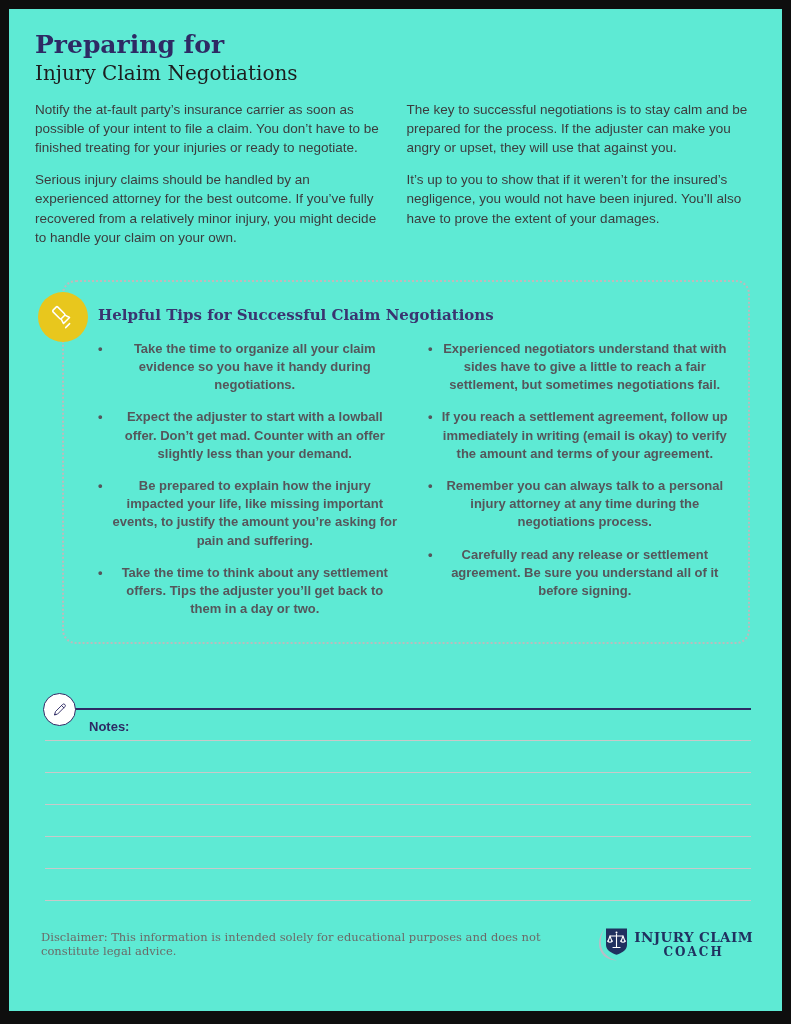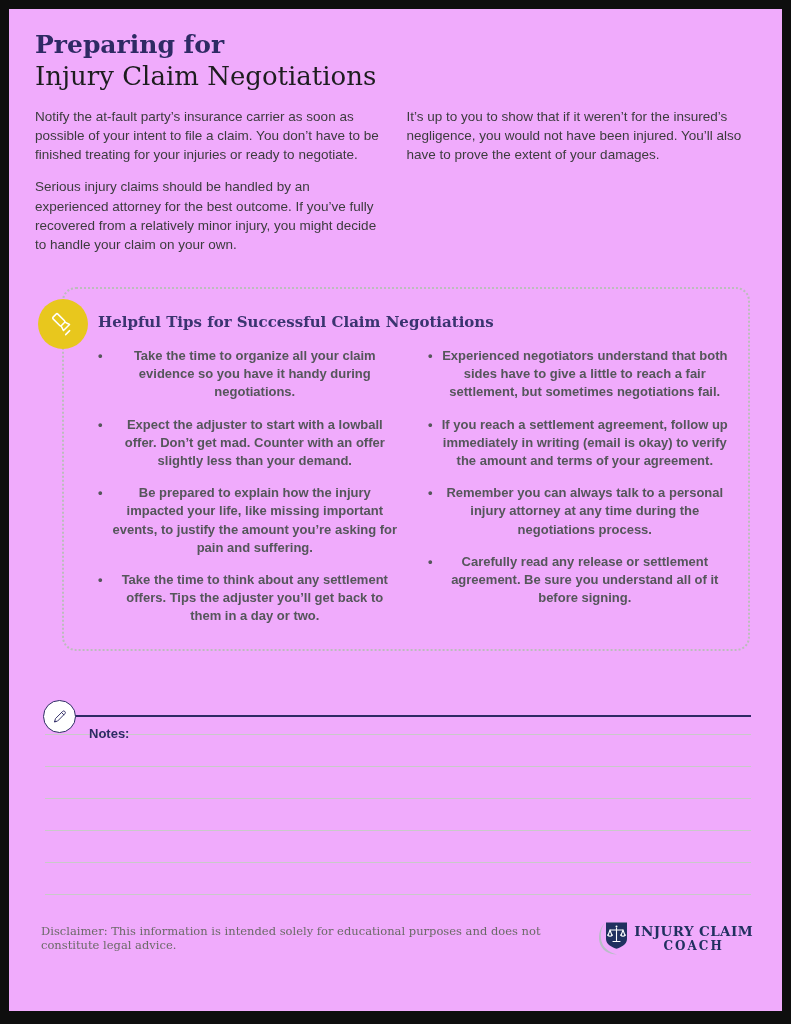--- a/index.html
+++ b/index.html
@@ -1,37 +1,37 @@
 <!DOCTYPE html>
 <html><head>
 <meta charset="utf-8">
 <style>
   * { margin:0; padding:0; box-sizing:border-box; }
   html,body { background:#e8e8e8; }
   body { width:791px; font-family:"Liberation Sans", sans-serif; }
 
   .frame {
     width:791px; height:1024px;
-    background:#f0abfc;
+    background:#5eead4;
     border:9px solid #0e0e0e;
     border-bottom-width:13px;
     overflow:hidden;
     position:relative;
   }
   .content { padding:22px 26px 0 26px; }
 
   
   .title-l1 {
     font-family:"DejaVu Serif", serif;
     font-weight:bold; font-size:25px; line-height:1.15;
     color:#2e2a64;
   }
   .title-l2 {
     font-family:"DejaVu Serif", serif;
-    font-weight:normal; font-size:26px; line-height:1.2;
+    font-weight:normal; font-size:20px; line-height:1.2;
     color:#1d1d1f; margin-top:1px;
   }
 
   
   .intro {
     margin-top:15px;
     display:grid; grid-template-columns:1fr 1fr; column-gap:22px;
   }
   .intro p {
     font-size:13.5px; line-height:1.42; color:#3c3c3e;
@@ -81,21 +81,21 @@
   .notes-badge {
     position:absolute; left:-2px; top:-17px;
     width:33px; height:33px; border-radius:50%;
     background:#ffffff; border:1.5px solid #2e2a64;
     display:flex; align-items:center; justify-content:center;
   }
   .notes-label {
     display:block;
     padding:9px 0 0 44px;
     font-size:13px; font-weight:bold; color:#2e2a64;
-    height:18px;
+    height:31px;
     border-bottom:1px solid #c9c9c9;
   }
   .rule { height:32px; border-bottom:1px solid #c9c9c9; }
 
   
   .footer {
     margin:26px 3px 0 6px;
     display:flex; justify-content:space-between; align-items:center;
   }
   .disclaimer {
@@ -125,20 +125,21 @@
       <div class="title-l1">Preparing for</div>
       <div class="title-l2">Injury Claim Negotiations</div>
     </header>
 
     <section class="intro">
       <div>
         <p>Notify the at-fault party’s insurance carrier as soon as possible of your intent to file a claim. You don’t have to be finished treating for your injuries or ready to negotiate.</p>
         <p>Serious injury claims should be handled by an experienced attorney for the best outcome. If you’ve fully recovered from a relatively minor injury, you might decide to handle your claim on your own.</p>
       </div>
       <div>
+        <p>The key to successful negotiations is to stay calm and be prepared for the process. If the adjuster can make you angry or upset, they will use that against you.</p>
         <p>It’s up to you to show that if it weren’t for the insured’s negligence, you would not have been injured. You’ll also have to prove the extent of your damages.</p>
       </div>
     </section>
 
     <section class="tips-box">
       <div class="tip-badge">
         <svg width="30" height="30" viewBox="0 0 24 24" fill="none" stroke="#ffffff" stroke-width="1.2" stroke-linecap="round" stroke-linejoin="round">
           <g transform="rotate(-45 12 12)">
             <rect x="9.3" y="2.5" width="5.4" height="9.5" rx="1"></rect>
             <path d="M9.8 12 L8.6 16 H15.4 L14.2 12"></path>
@@ -162,21 +163,21 @@
               <span>Be prepared to explain how the injury impacted your life, like missing important events, to justify the amount you’re asking for pain and suffering.</span>
             </li>
           <li>
               <span class="blt"></span>
               <span>Take the time to think about any settlement offers. Tips the adjuster you’ll get back to them in a day or two.</span>
             </li>
         </ul>
         <ul>
           <li>
               <span class="blt"></span>
-              <span>Experienced negotiators understand that both sides have to give a little to reach a fair settlement, but sometimes negotiations fail.</span>
+              <span>Experienced negotiators understand that with sides have to give a little to reach a fair settlement, but sometimes negotiations fail.</span>
             </li>
           <li>
               <span class="blt"></span>
               <span>If you reach a settlement agreement, follow up immediately in writing (email is okay) to verify the amount and terms of your agreement.</span>
             </li>
           <li>
               <span class="blt"></span>
               <span>Remember you can always talk to a personal injury attorney at any time during the negotiations process.</span>
             </li>
           <li>

